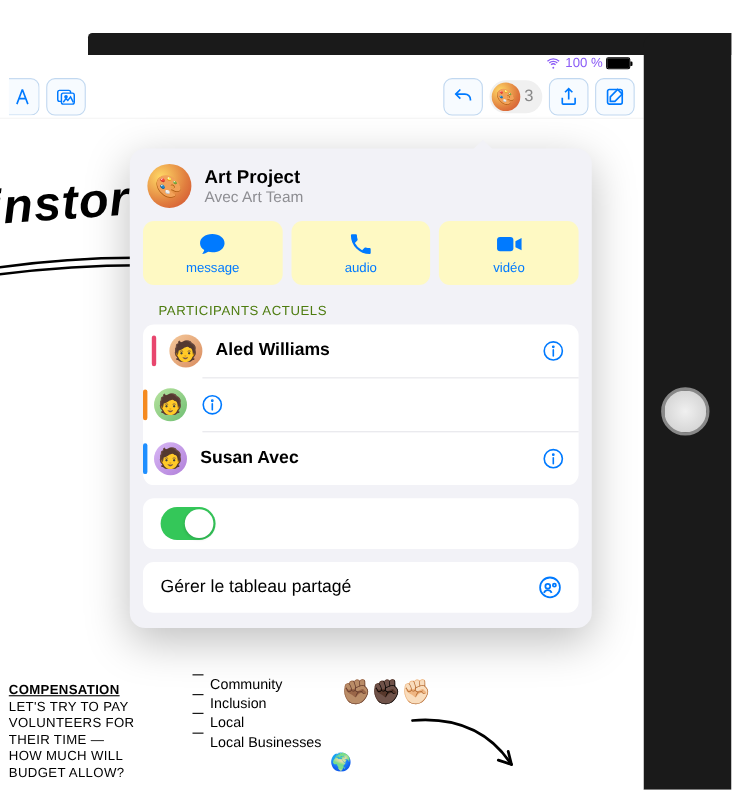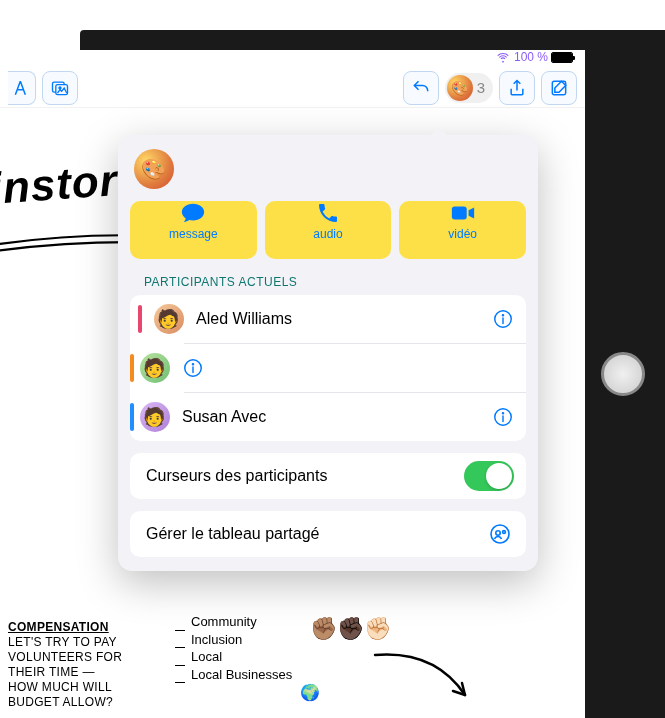--- a/index.html
+++ b/index.html
@@ -28,50 +28,50 @@
     .collab-avatar { width: 26px; height: 26px; border-radius: 50%; background: radial-gradient(circle at 30% 30%, #ffd966 0%, #e07c3e 60%, #d04a2f 100%); display:flex; align-items:center; justify-content:center; font-size:14px; }
     
     .canvas { position: relative; width: 100%; height: calc(100% - 58px); overflow: hidden; }
     .hand-text { position: absolute; font-family: "Brush Script MT", cursive; color: #000; }
     .ht1 { top: 50px; left: -10px; font-size: 44px; transform: rotate(-4deg); font-weight: 700; font-style: italic; letter-spacing: 1px; }
     .ht1 .underline-dec { display:block; width: 160px; height: 14px; }
     .ht1 .underline-dec svg { width: 100%; height: 100%; }
     .ht2 { top: 500px; left: 8px; font-size: 12px; font-family: "Comic Sans MS", cursive; line-height: 1.25; letter-spacing: 0.3px; text-transform: uppercase; margin-top: 12px; }
     .ht2 .heading { text-decoration: underline; font-weight: bold; }
     .ht3 { top: 505px; left: 175px; font-size: 13px; font-family: "Comic Sans MS", cursive; line-height: 1.35; }
-    .ht3 .row { display: flex; align-items: flex-end; gap: 6px; }
+    .ht3 .row { display: flex; align-items: flex-start; gap: 6px; }
     .ht3 .row::before { content: ''; width: 10px; height: 1px; background: #000; }
     .arrow-dec { position: absolute; bottom: 8px; right: 100px; width: 120px; height: 60px; }
     .arrow-dec svg { width: 100%; height: 100%; }
     .fists { position: absolute; top: 508px; left: 310px; display: flex; gap: 2px; font-size: 22px; }
     .globe { position: absolute; top: 575px; left: 300px; font-size: 16px; }
     
     .popover { position: absolute; top: 85px; left: 118px; width: 420px; background: #f2f2f7; border-radius: 14px; box-shadow: 0 12px 40px rgba(0,0,0,0.25); padding: 14px 12px 14px 12px; }
     .popover::before { content:''; position:absolute; top:-8px; right: 90px; width:0; height:0; border-left: 9px solid transparent; border-right: 9px solid transparent; border-bottom: 9px solid #f2f2f7; }
     .pop-header { display: flex; gap: 12px; align-items: center; margin-bottom: 12px; padding-left: 4px; }
     .pop-header-avatar { width: 40px; height: 40px; border-radius: 50%; background: radial-gradient(circle at 30% 30%, #ffd966 0%, #e07c3e 60%, #d04a2f 100%); display:flex; align-items:center; justify-content:center; font-size: 20px;}
     .pop-header-text .title { font-size: 17px; font-weight: 600; color: #000; }
     .pop-header-text .subtitle { font-size: 14px; color: #8e8e93; }
     
     .action-row { display: flex; gap: 8px; margin-bottom: 16px; }
-    .action-btn { flex: 1; background: #fde047; border-radius: 10px; height: 58px; display: flex; flex-direction: column; align-items: center; justify-content: flex-start; gap: 2px; }
+    .action-btn { flex: 1; background: #fef9c3; border-radius: 10px; height: 58px; display: flex; flex-direction: column; align-items: center; justify-content: center; gap: 2px; }
     .action-btn .icon { color: #007aff; }
     .action-btn .icon svg { width: 26px; height: 24px; display:block; }
     .action-btn .label { font-size: 12px; color: #007aff; }
     
-    .section-label { font-size: 12px; color: #0f766e; letter-spacing: 0.5px; margin-bottom: 6px; padding-left: 14px; text-transform: uppercase; }
+    .section-label { font-size: 12px; color: #4d7c0f; letter-spacing: 0.5px; margin-bottom: 6px; padding-left: 14px; text-transform: uppercase; }
     
     .participants { background: #fff; border-radius: 10px; margin-bottom: 12px; }
     .participant-row { display: flex; align-items: center; padding: 9px 12px; position: relative; }
     .participant-row + .participant-row { border-top: 0.5px solid #e5e5ea; margin-left: 54px; padding-left: 0; }
     .participant-row + .participant-row .p-stripe { left: -54px; }
     .participant-row + .participant-row .p-avatar { margin-left: -44px; }
     .p-stripe { position: absolute; left: 8px; top: 10px; bottom: 10px; width: 4px; border-radius: 2px; }
     .p-avatar { width: 30px; height: 30px; border-radius: 50%; margin-left: 12px; margin-right: 12px; display:flex; align-items:center; justify-content:center; font-size:18px; }
-    .p-name { font-size: 16px; color: #000; flex: 1; }
+    .p-name { font-size: 16px; color: #000; flex: 1; font-weight: bold; }
     .p-info { color: #007aff; }
     .p-info svg { width: 22px; height: 22px; display:block; }
     
     .setting-row { background: #fff; border-radius: 10px; height: 46px; display: flex; align-items: center; padding: 0 12px 0 16px; margin-bottom: 12px; }
     .setting-label { font-size: 16px; color: #000; flex: 1; }
     .toggle { width: 50px; height: 30px; background: #34c759; border-radius: 15px; position: relative; }
     .toggle-knob { position: absolute; right: 2px; top: 2px; width: 26px; height: 26px; background: #fff; border-radius: 50%; box-shadow: 0 1px 3px rgba(0,0,0,0.2); }
     
     .manage-row { background: #fff; border-radius: 10px; height: 46px; display: flex; align-items: center; padding: 0 14px 0 16px; }
     .manage-label { font-size: 16px; color: #000; flex: 1; }
@@ -181,20 +181,24 @@
         <svg viewBox="0 0 120 60">
             <path d="M10 5 Q 70 0 100 45" stroke="#000" stroke-width="2.5" fill="none" stroke-linecap="round"></path>
             <path d="M100 45 l-12 -4 M100 45 l-3 -12" stroke="#000" stroke-width="2.5" fill="none" stroke-linecap="round"></path>
           </svg>
       </div>
     </div>
 
     <div class="popover">
       <div class="pop-header">
         <div class="pop-header-avatar">🎨</div>
+        <div class="pop-header-text">
+          <div class="title">Art Project</div>
+          <div class="subtitle">Avec Art Team</div>
+        </div>
       </div>
 
       <div class="action-row">
         <div class="action-btn">
           <span class="icon">
             <svg viewBox="0 0 28 24" fill="currentColor">
                 <path d="M14 2C7 2 2 6 2 11c0 2.8 1.6 5.2 4.1 6.8-.3 1.4-1.1 2.8-2 3.8 2.2-.2 4.2-1 5.8-2.1 1.3.3 2.7.5 4.1.5 7 0 12-4 12-9S21 2 14 2z"></path>
               </svg>
           </span>
           <span class="label">message</span>
@@ -252,21 +256,20 @@
             <svg viewBox="0 0 24 24" fill="none" stroke="currentColor" stroke-width="1.6">
                 <circle cx="12" cy="12" r="9"></circle>
                 <circle cx="12" cy="8" r="0.6" fill="currentColor"></circle>
                 <path d="M12 11v6" stroke-linecap="round"></path>
               </svg>
           </span>
         </div>
       </div>
 
       <div class="setting-row">
-        <div class="setting-label">Curseurs des participants</div>
         <div class="toggle">
           <div class="toggle-knob"></div>
         </div>
       </div>
 
       <div class="manage-row">
         <div class="manage-label">Gérer le tableau partagé</div>
         <span class="manage-icon">
           <svg viewBox="0 0 24 24" fill="none" stroke="currentColor" stroke-width="1.6">
               <circle cx="12" cy="12" r="9"></circle>

